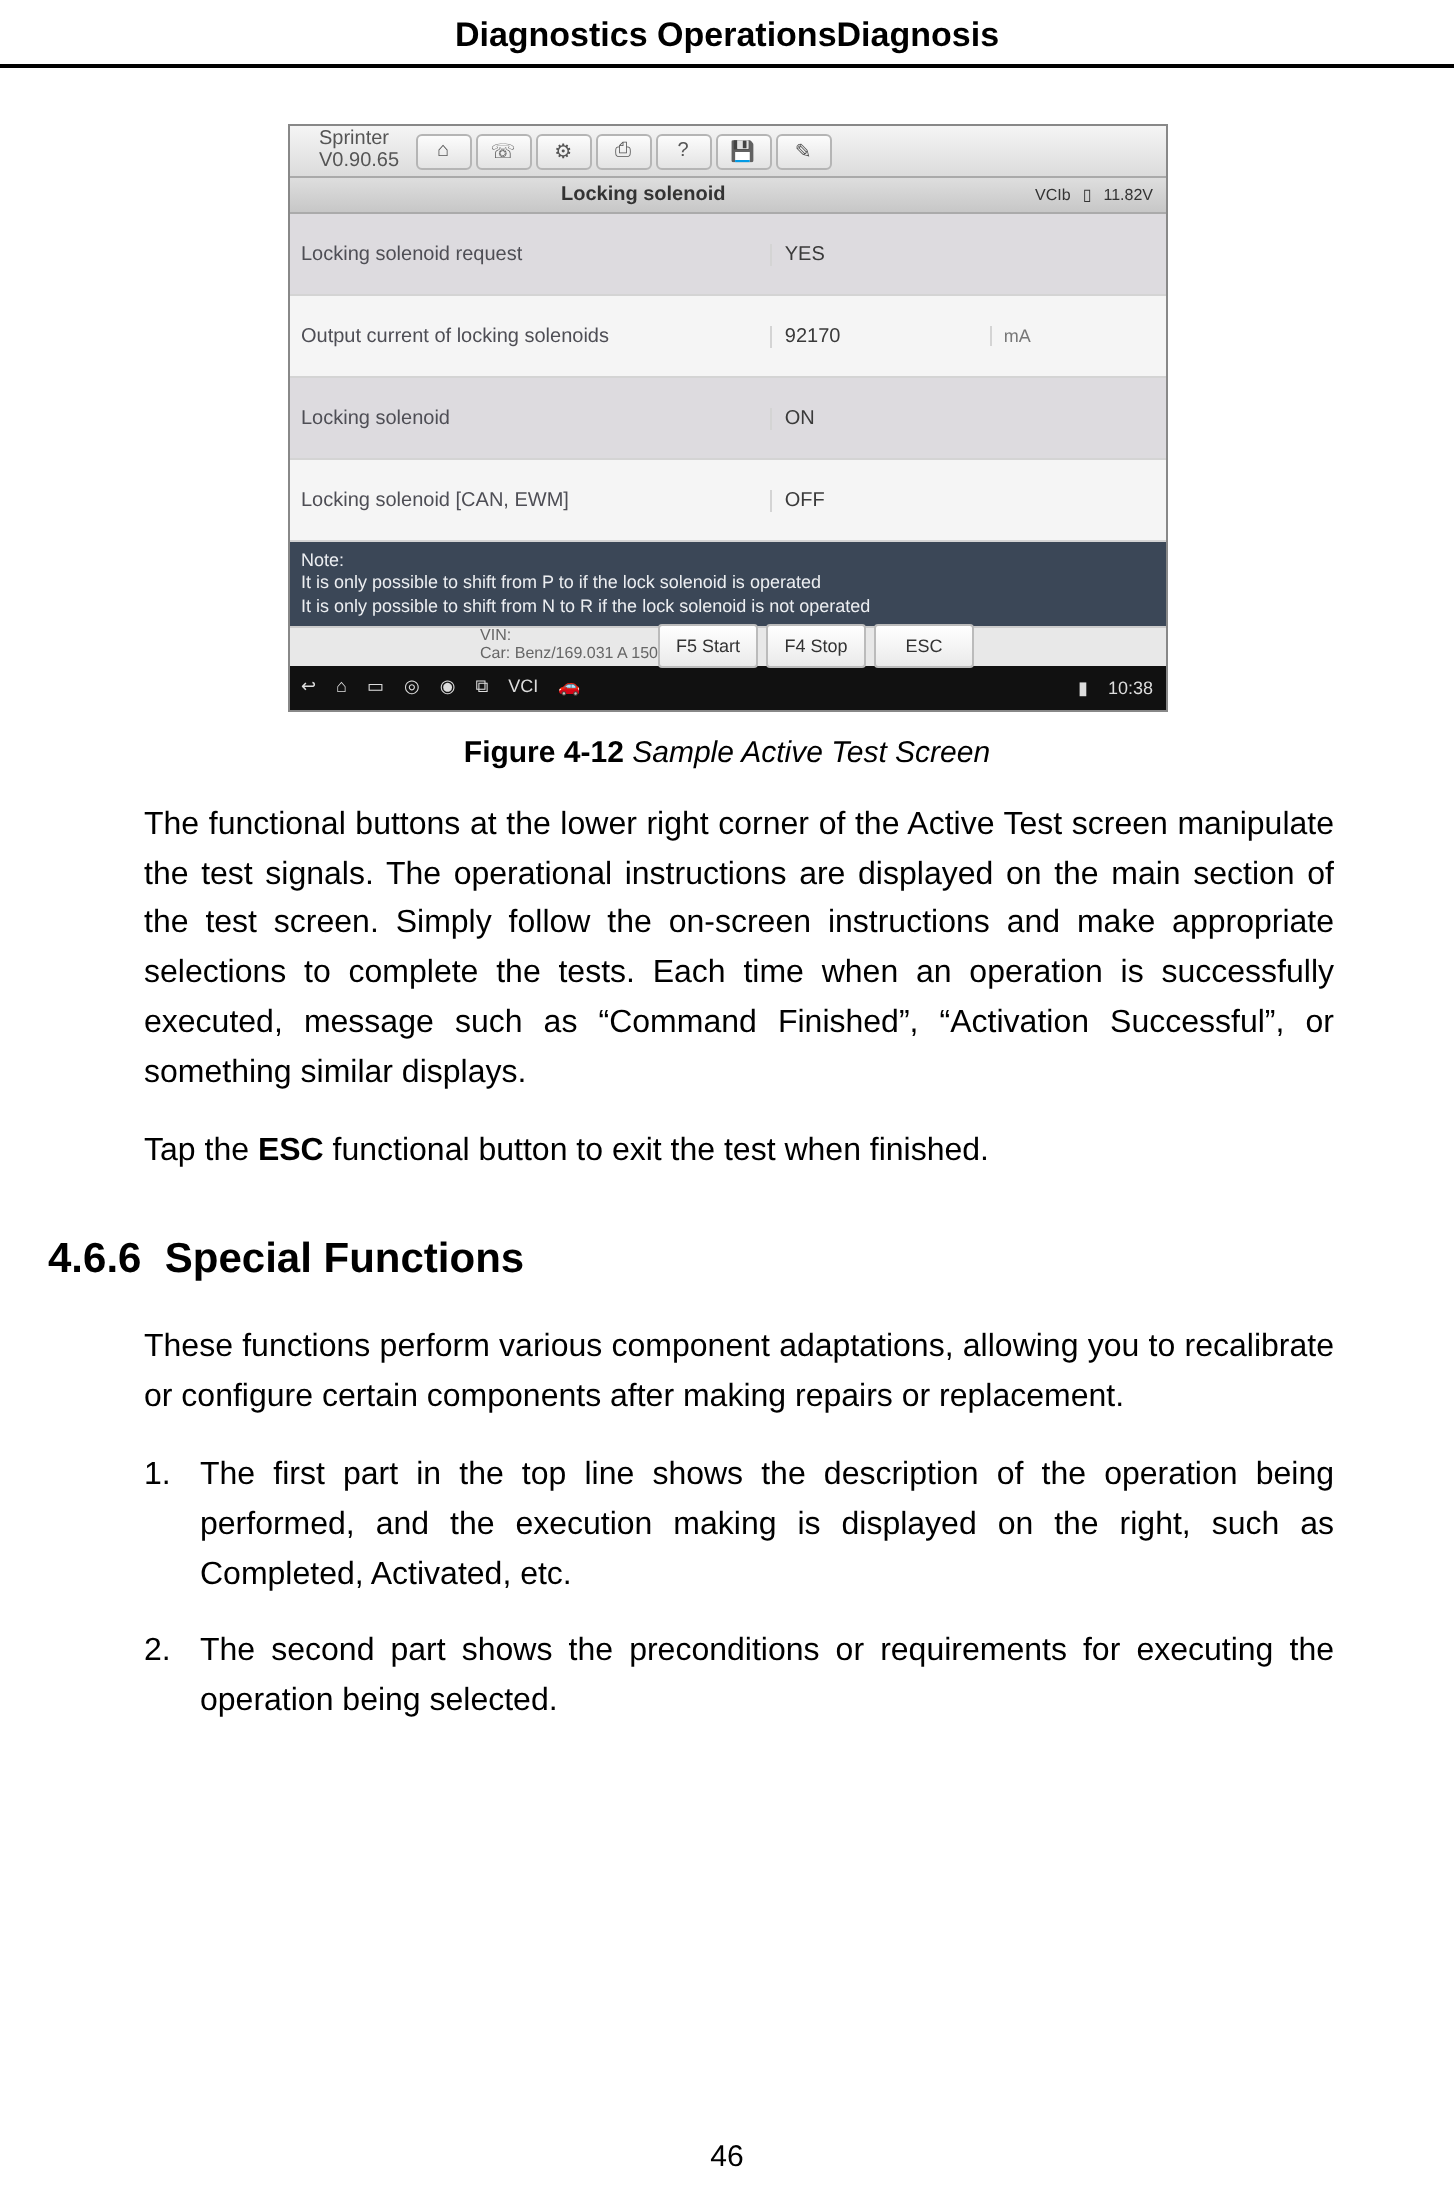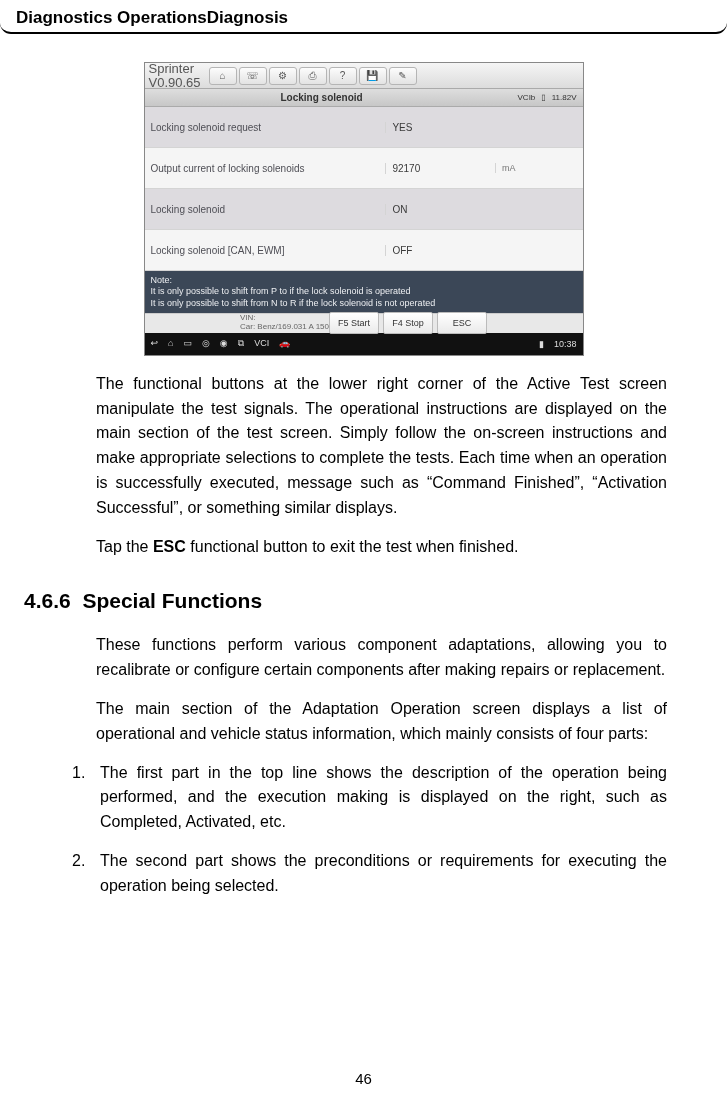--- a/index.html
+++ b/index.html
@@ -7,26 +7,25 @@
       width: 727px;
       height: 1105px;
       font-family: Arial, Helvetica, sans-serif;
       font-size: 16px;
       color: #000;
       background: #fff;
       position: relative;
     }
     .page-header {
       display: flex;
-      justify-content: flex-start;
+      justify-content: center;
       padding: 8px 16px 4px;
       font-weight: bold;
       font-size: 17px;
       border-bottom: 2px solid #000;
-      border-radius: 11px;
     }
     .figure-wrap {
       margin-top: 28px;
       display: flex;
       flex-direction: column;
       align-items: center;
     }
     .device {
       width: 440px;
       border: 1px solid #888;
@@ -35,21 +34,21 @@
       color: #3a3a3a;
     }
     .dev-top {
       height: 26px;
       display: flex;
       align-items: center;
       background: linear-gradient(#f5f5f5,#dcdcdc);
       border-bottom: 1px solid #aaa;
       padding: 0 4px;
     }
-    .brand { font-size: 13px; color:#555; line-height: 1.05; padding-right: 4px; }
+    .brand { font-size: 10px; color:#555; line-height: 1.05; padding-right: 4px; margin-left: 11px; }
     .tbicons { display:flex; gap:2px; margin-left:4px;}
     .tbicons .ib {
       width: 28px; height: 18px;
       border: 1px solid #b5b5b5; border-radius:3px;
       background: linear-gradient(#fcfcfc,#e3e3e3);
       display:flex; align-items:center; justify-content:center;
       font-size: 10px; color:#555;
     }
     .subbar {
       height: 18px;
@@ -100,21 +99,21 @@
     .navicons { display:flex; gap:10px;}
     .navicons span { color:#ddd; }
     .caption {
       margin-top: 12px;
       font-size: 15px;
       text-align: center;
     }
     .caption b { font-weight:bold; }
     .caption i { font-style: italic; }
     .content {
-      padding: 16px 60px 0 96px;
+      padding: 16px 60px 0 72px;
       text-align: justify;
       line-height: 1.55;
     }
     .para { margin-bottom: 14px; font-size:16px; }
     .section-head {
       font-weight: bold;
       font-size: 21px;
       padding: 16px 60px 4px 24px;
     }
     .ol { padding: 0 60px 0 72px; }
@@ -209,36 +208,38 @@
         <span>⧉</span>
         <span>VCI</span>
         <span>🚗</span>
       </div>
       <div class="navicons">
         <span>▮</span>
         <span>10:38</span>
       </div>
     </div>
   </div>
+  <div class="caption">
+    <b>Figure 4-12</b><i> Sample Active Test Screen</i>
+  </div>
 </div>
 
 <div class="content">
   <p class="para">The functional buttons at the lower right corner of the Active Test screen manipulate the test signals. The operational instructions are displayed on the main section of the test screen. Simply follow the on-screen instructions and make appropriate selections to complete the tests. Each time when an operation is successfully executed, message such as “Command Finished”, “Activation Successful”, or something similar displays.</p>
   <p class="para">
     <span>Tap the </span><b>ESC</b><span> functional button to exit the test when finished.</span>
   </p>
 </div>
 
 <div class="section-head">
   <span>4.6.6</span>&nbsp;&nbsp;<span>Special Functions</span>
 </div>
 
 <div class="content">
   <p class="para">These functions perform various component adaptations, allowing you to recalibrate or configure certain components after making repairs or replacement.</p>
-  <p class="para">The main section of the Adaptation Operation screen displays a list of operational and vehicle status information, which mainly consists of four parts:</p>
 </div>
 
 <div class="ol">
   <div class="oli">
     <div class="num">1.</div>
     <div class="txt">The first part in the top line shows the description of the operation being performed, and the execution making is displayed on the right, such as Completed, Activated, etc.</div>
   </div>
   <div class="oli">
     <div class="num">2.</div>
     <div class="txt">The second part shows the preconditions or requirements for executing the operation being selected.</div>

